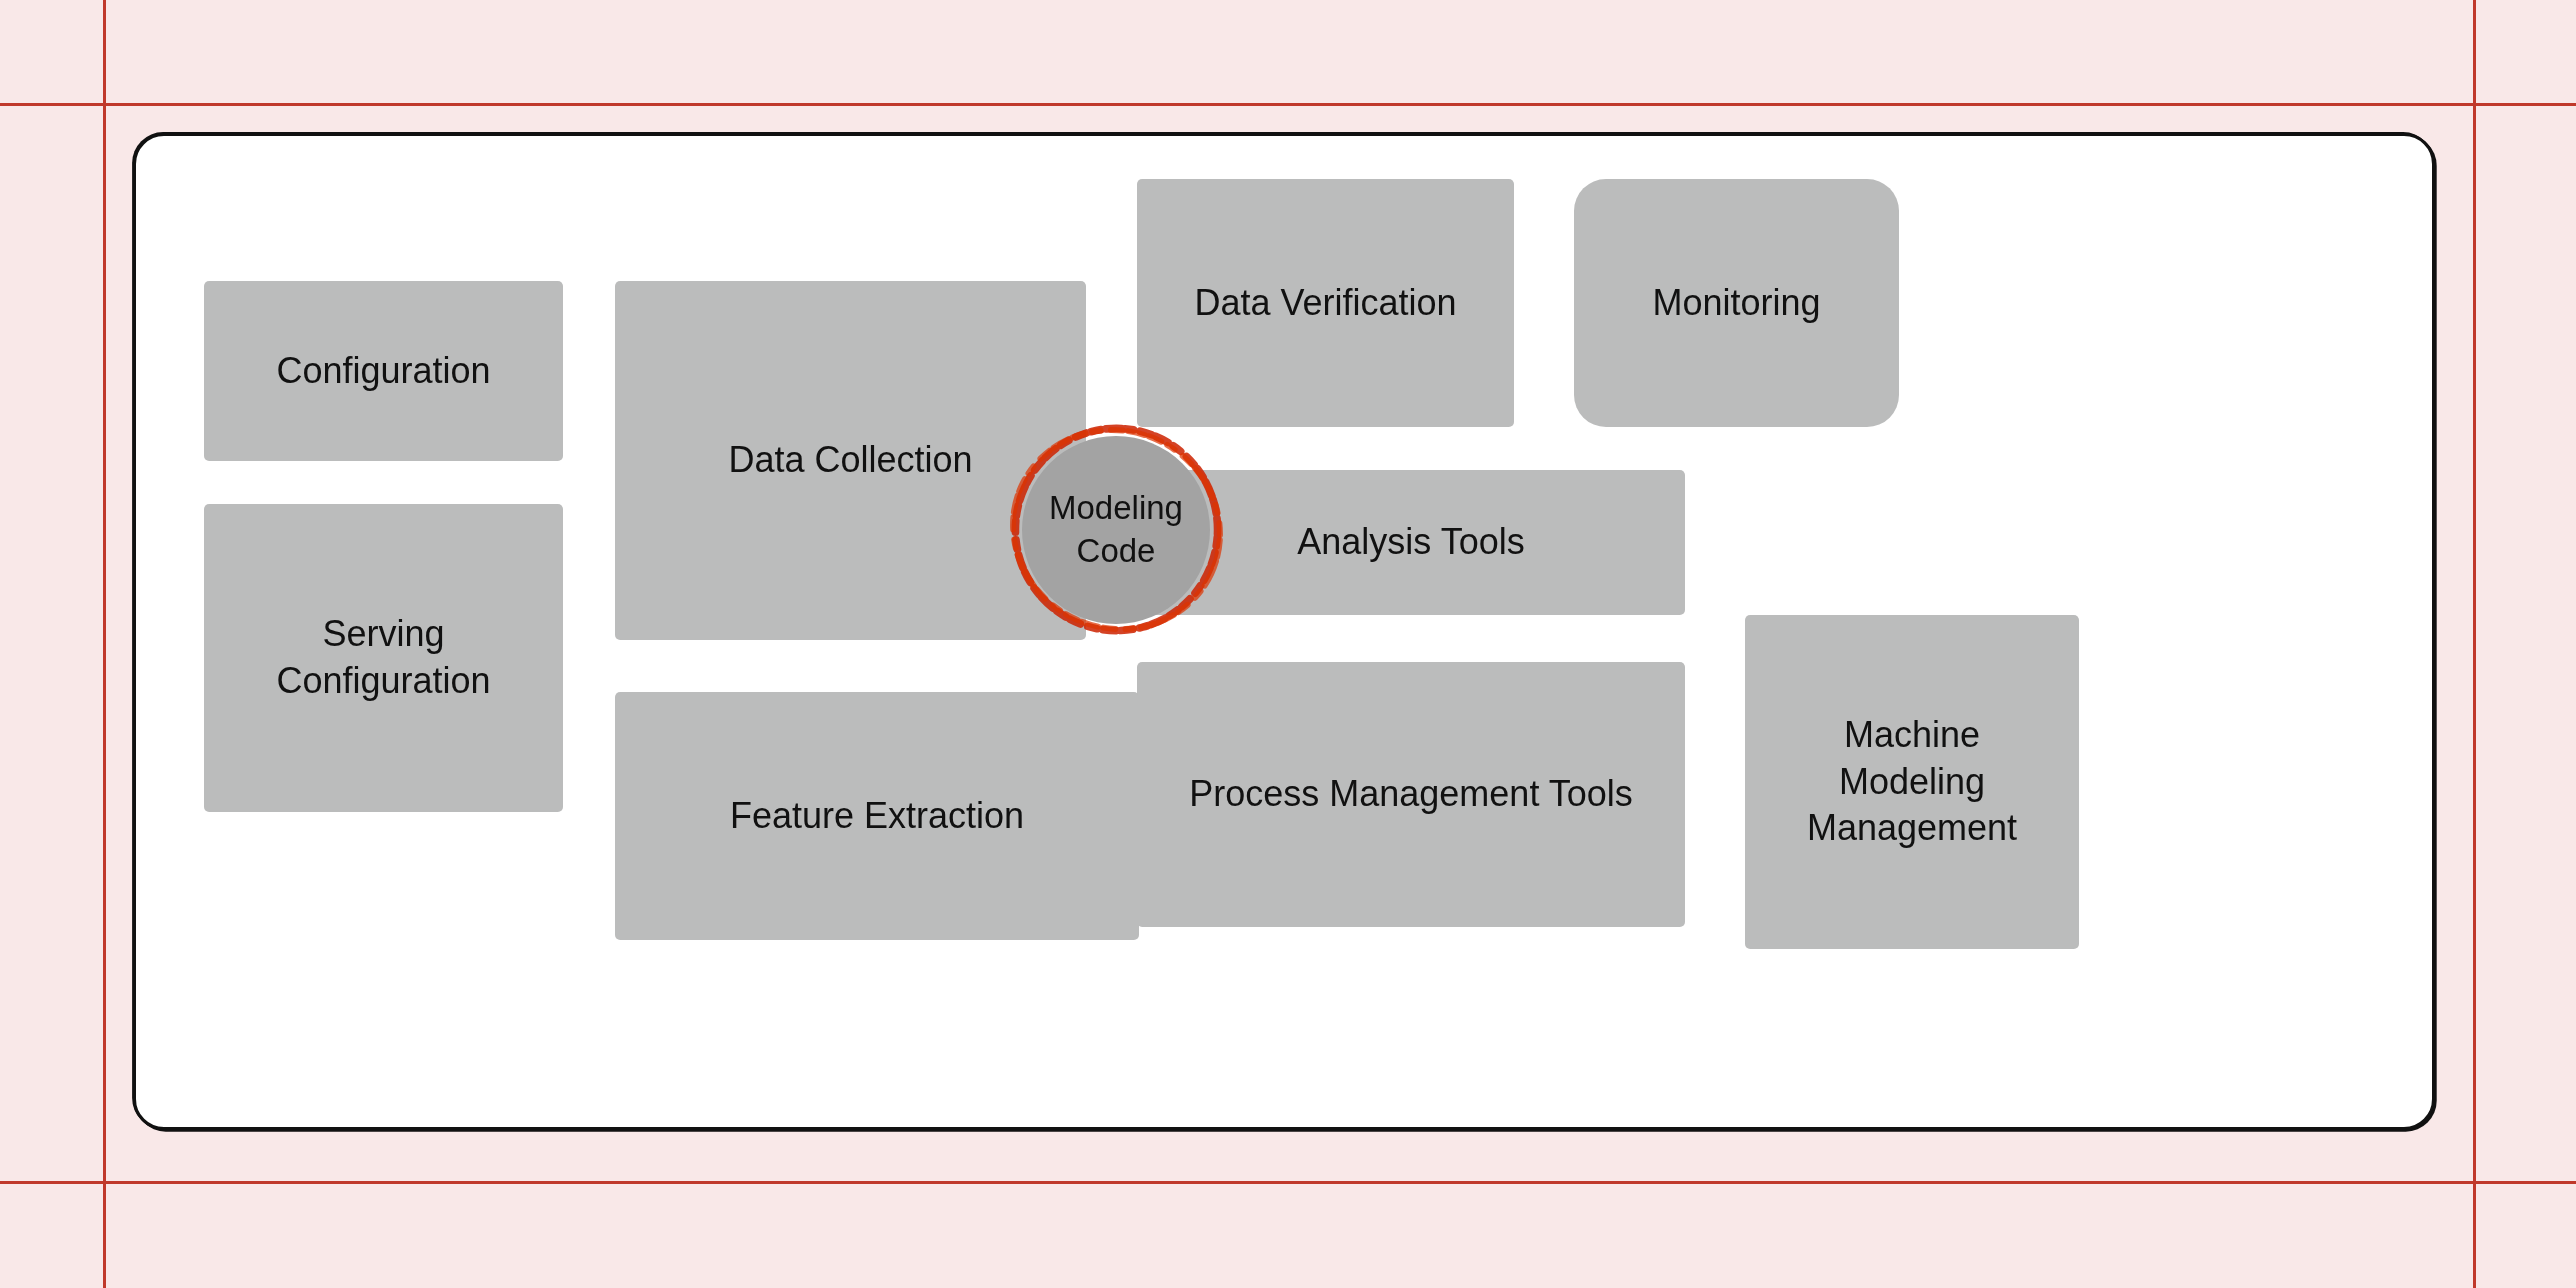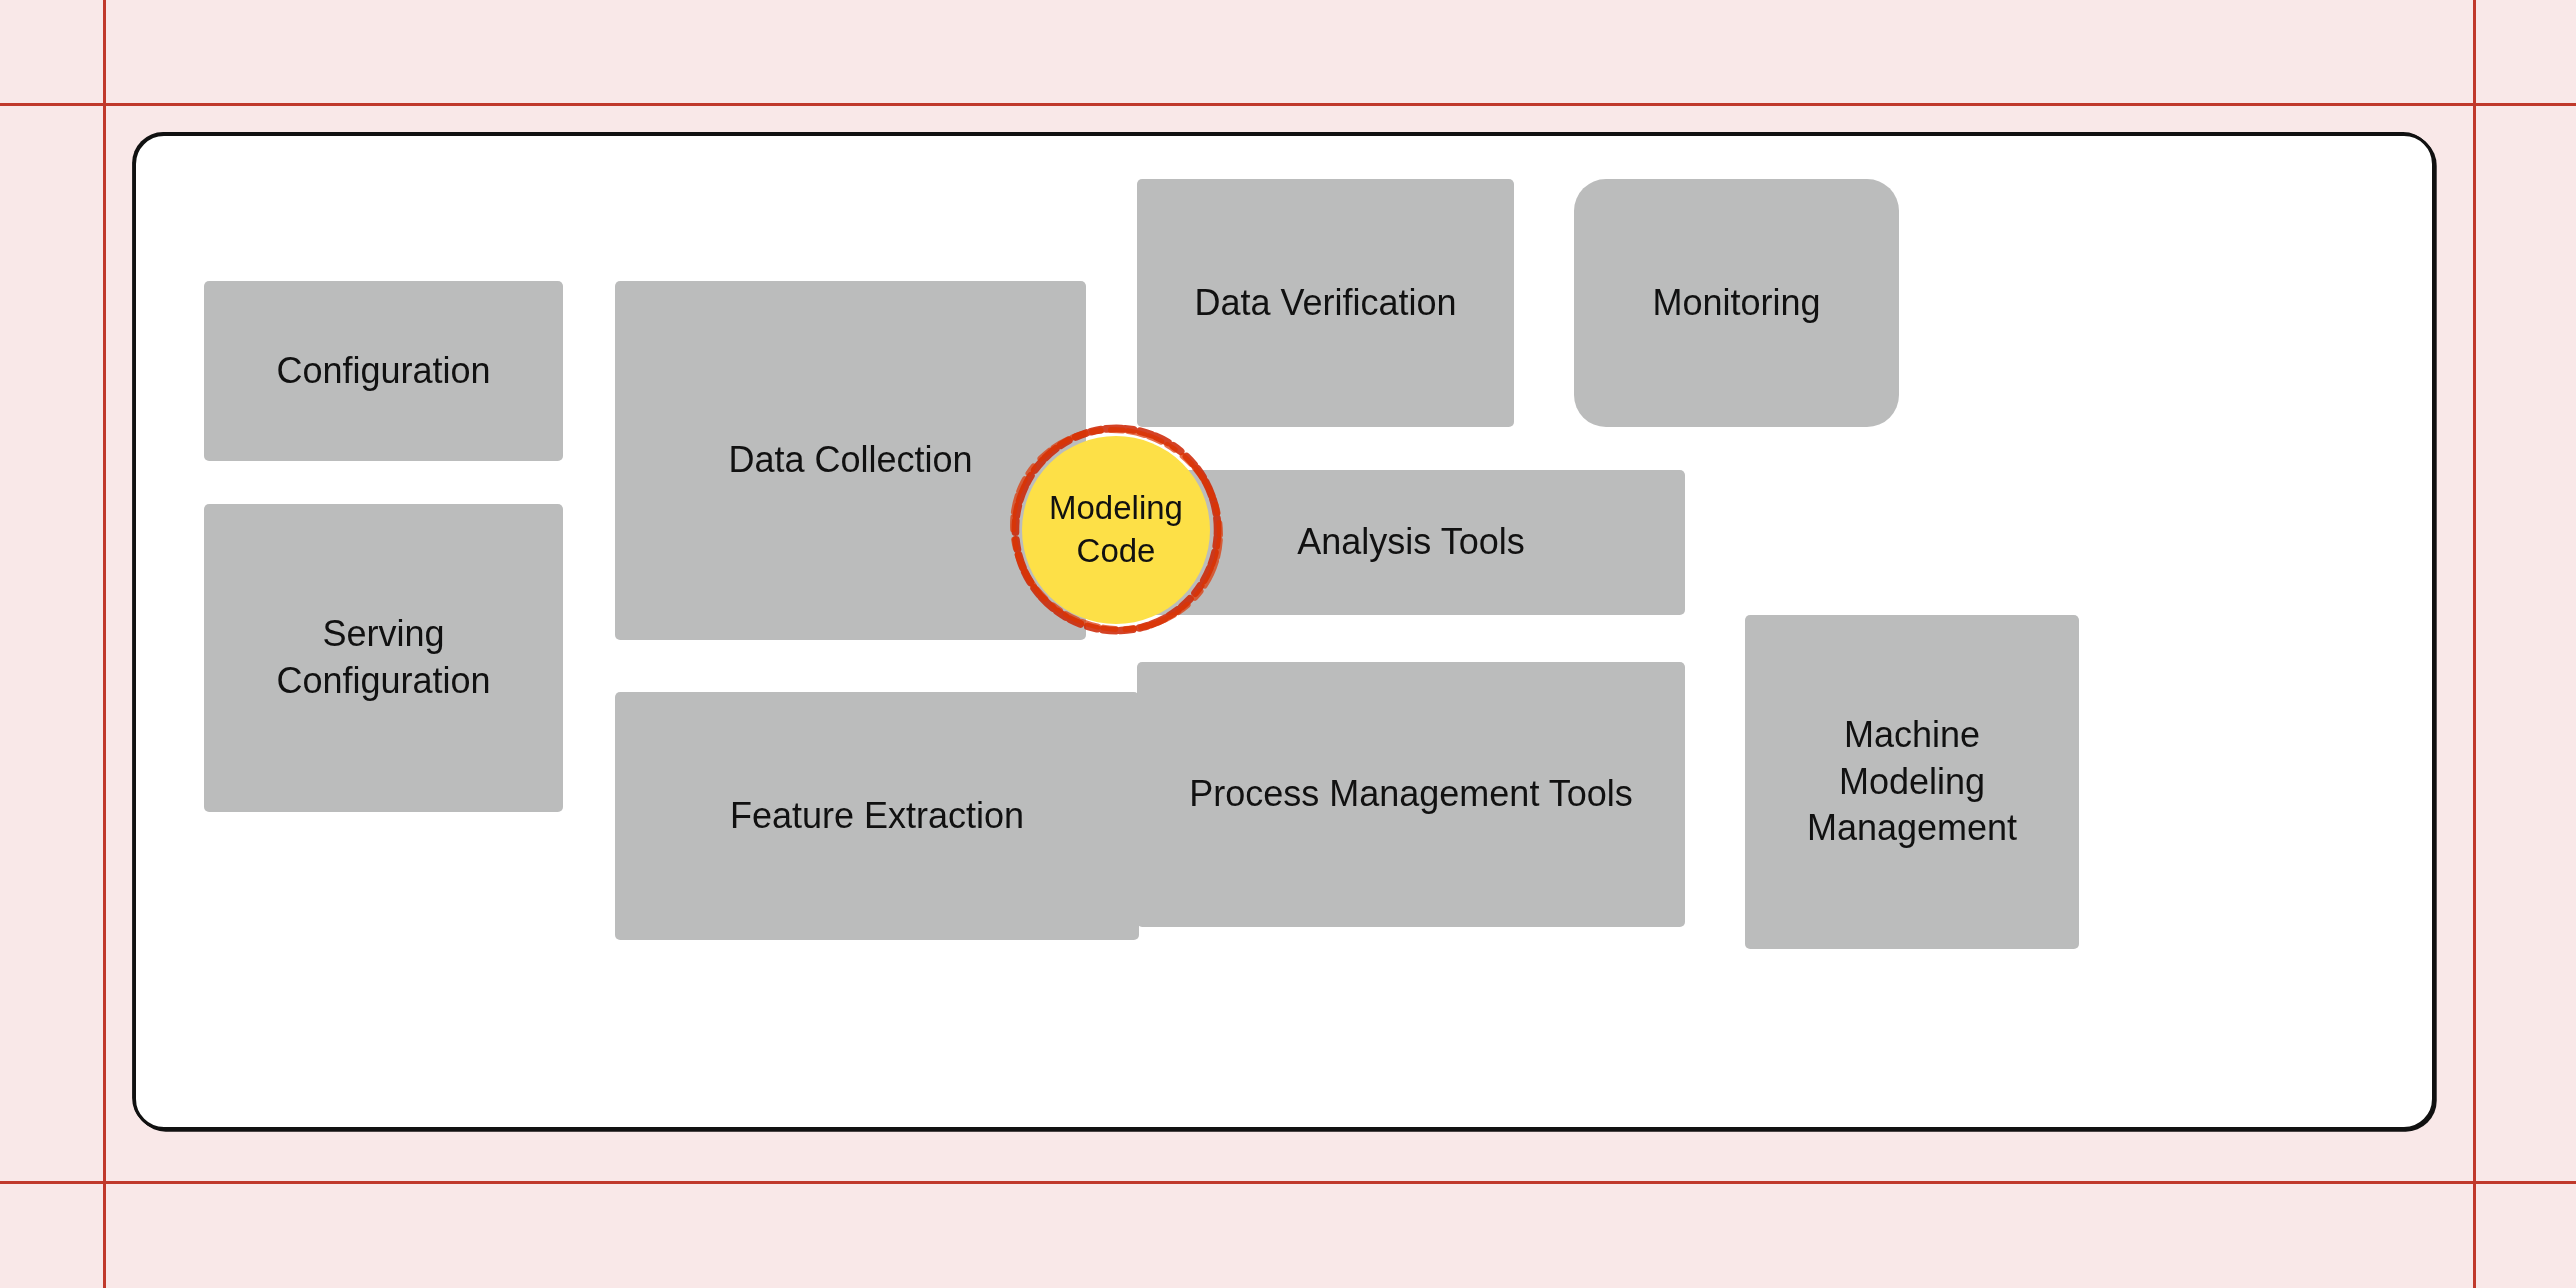--- a/index.html
+++ b/index.html
@@ -152,21 +152,21 @@
     }
 
     
     .modeling-code-circle {
       position: absolute;
       top: 300px;
       left: 886px;
       width: 188px;
       height: 188px;
       border-radius: 50%;
-      background: #fde047;
+      background: #a3a3a3;
       display: flex;
       align-items: center;
       justify-content: center;
       text-align: center;
       font-size: 33px;
       font-weight: 500;
       color: #111;
       line-height: 1.3;
       z-index: 10;
     }

